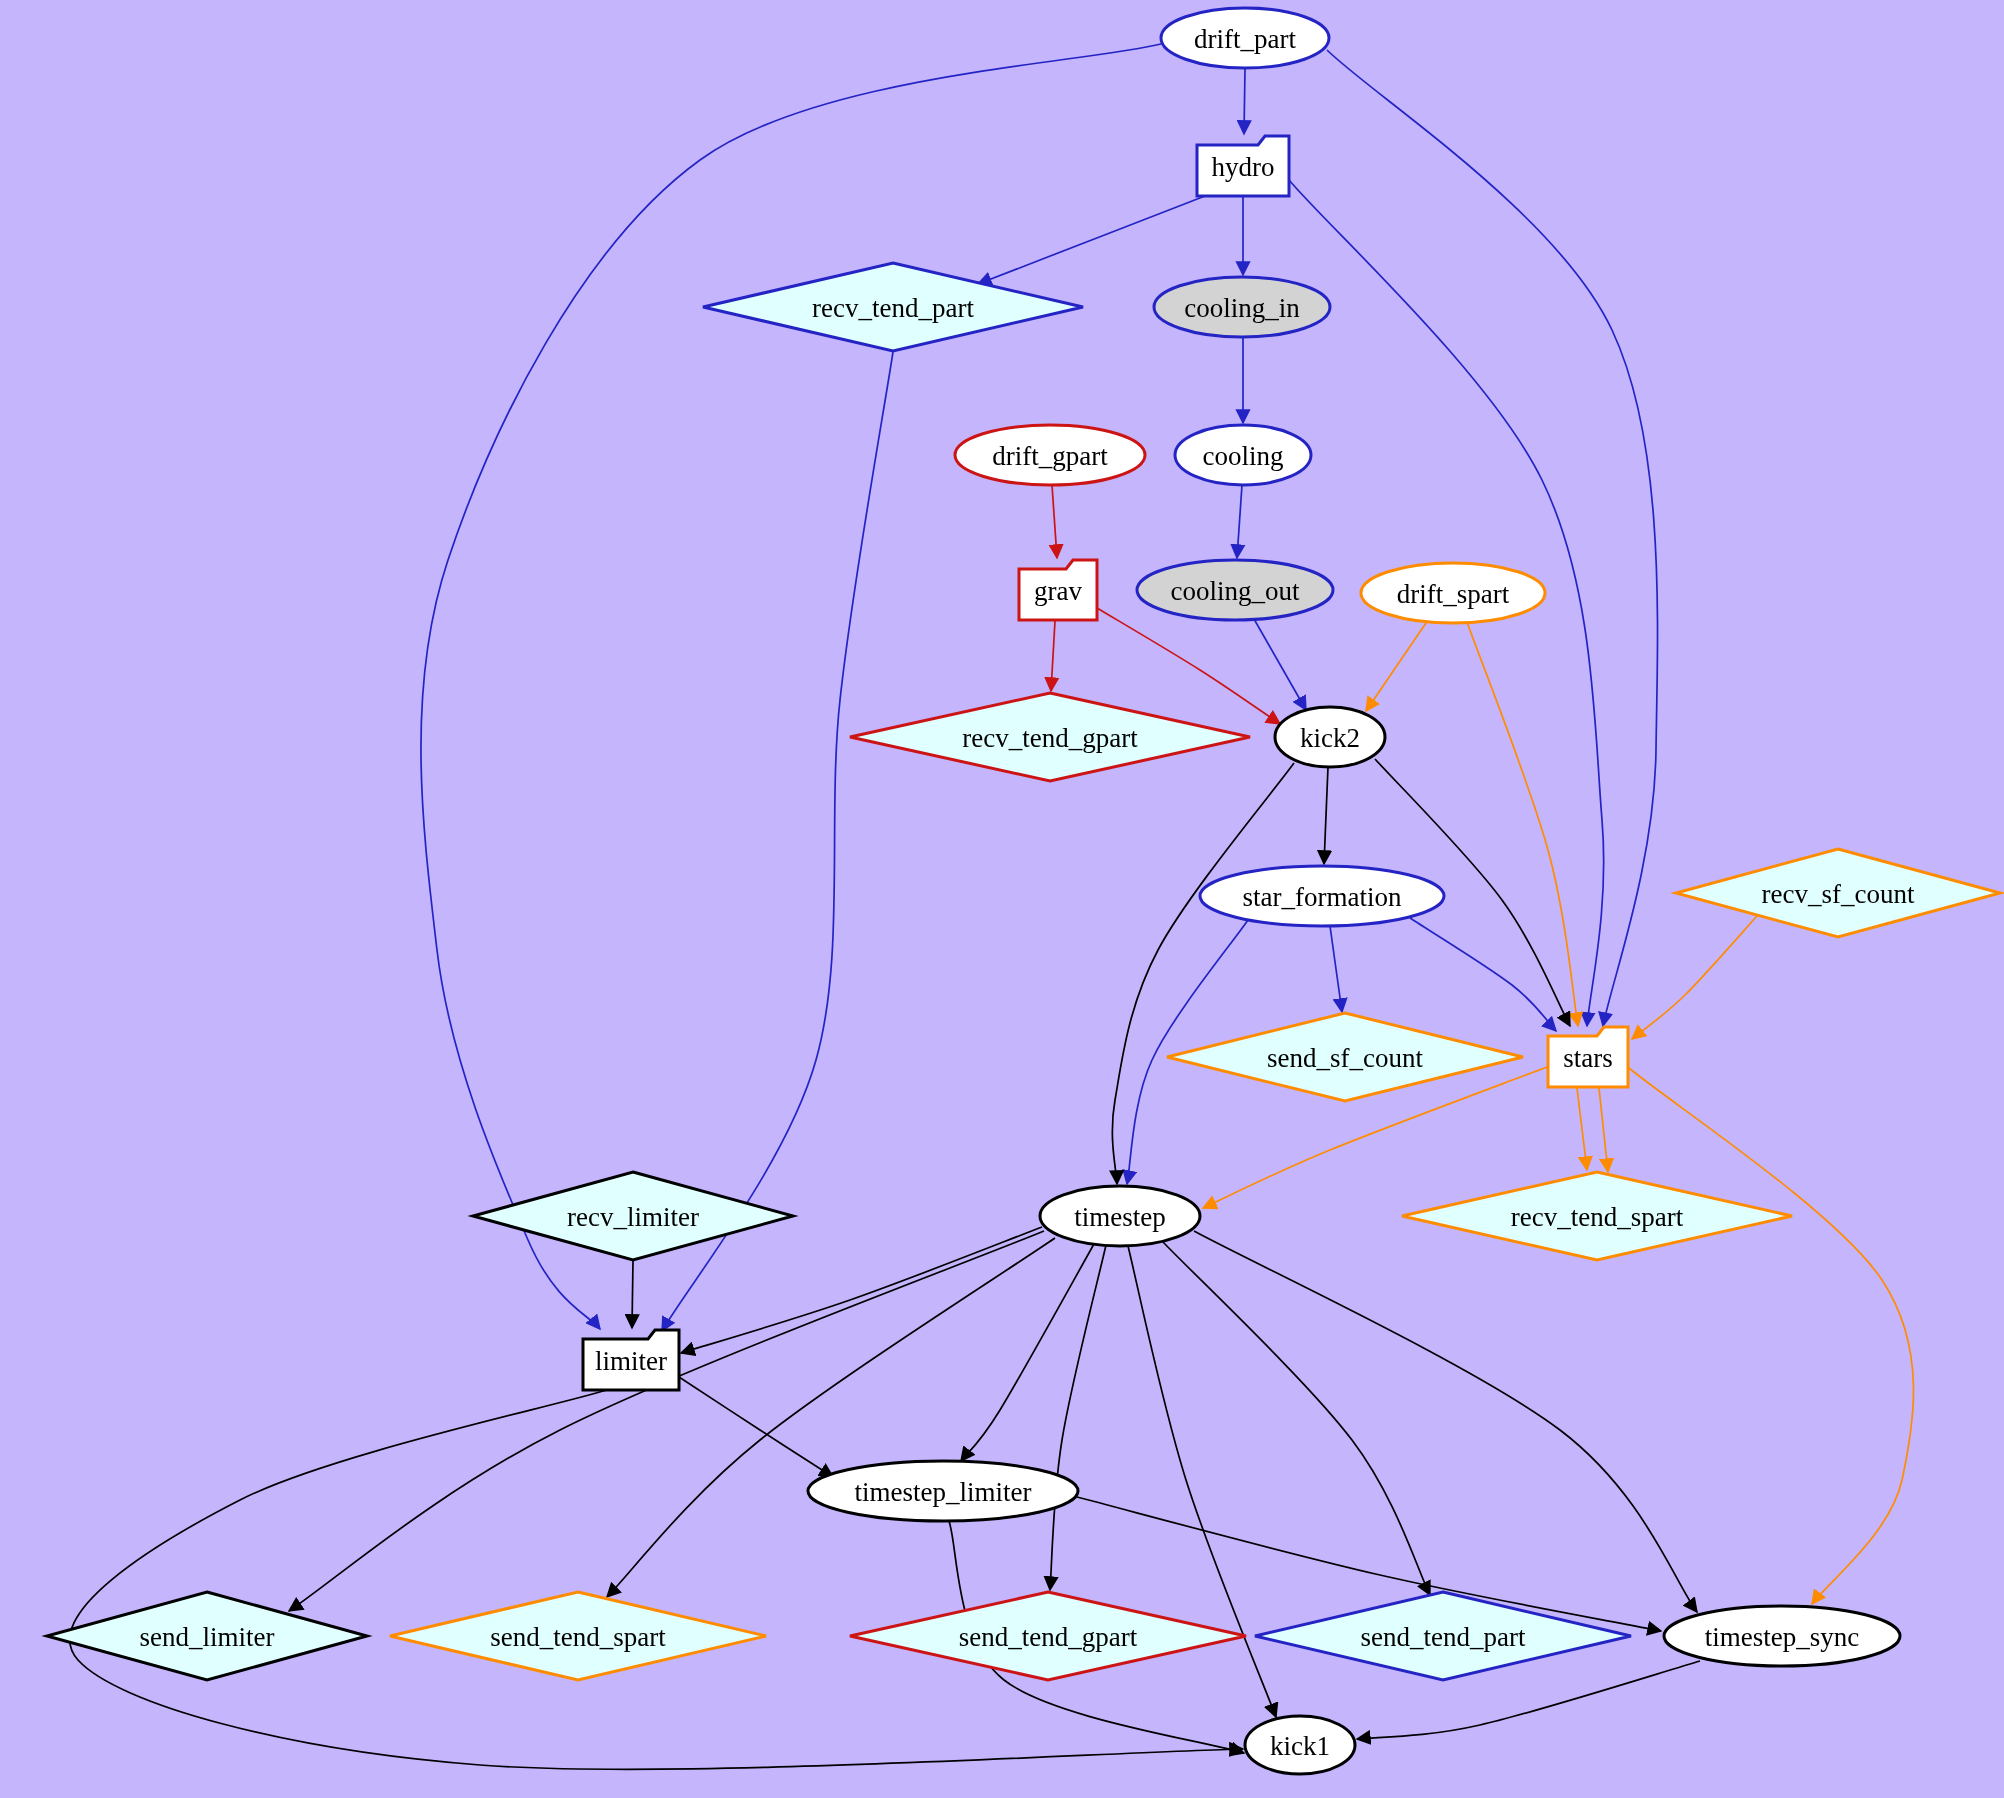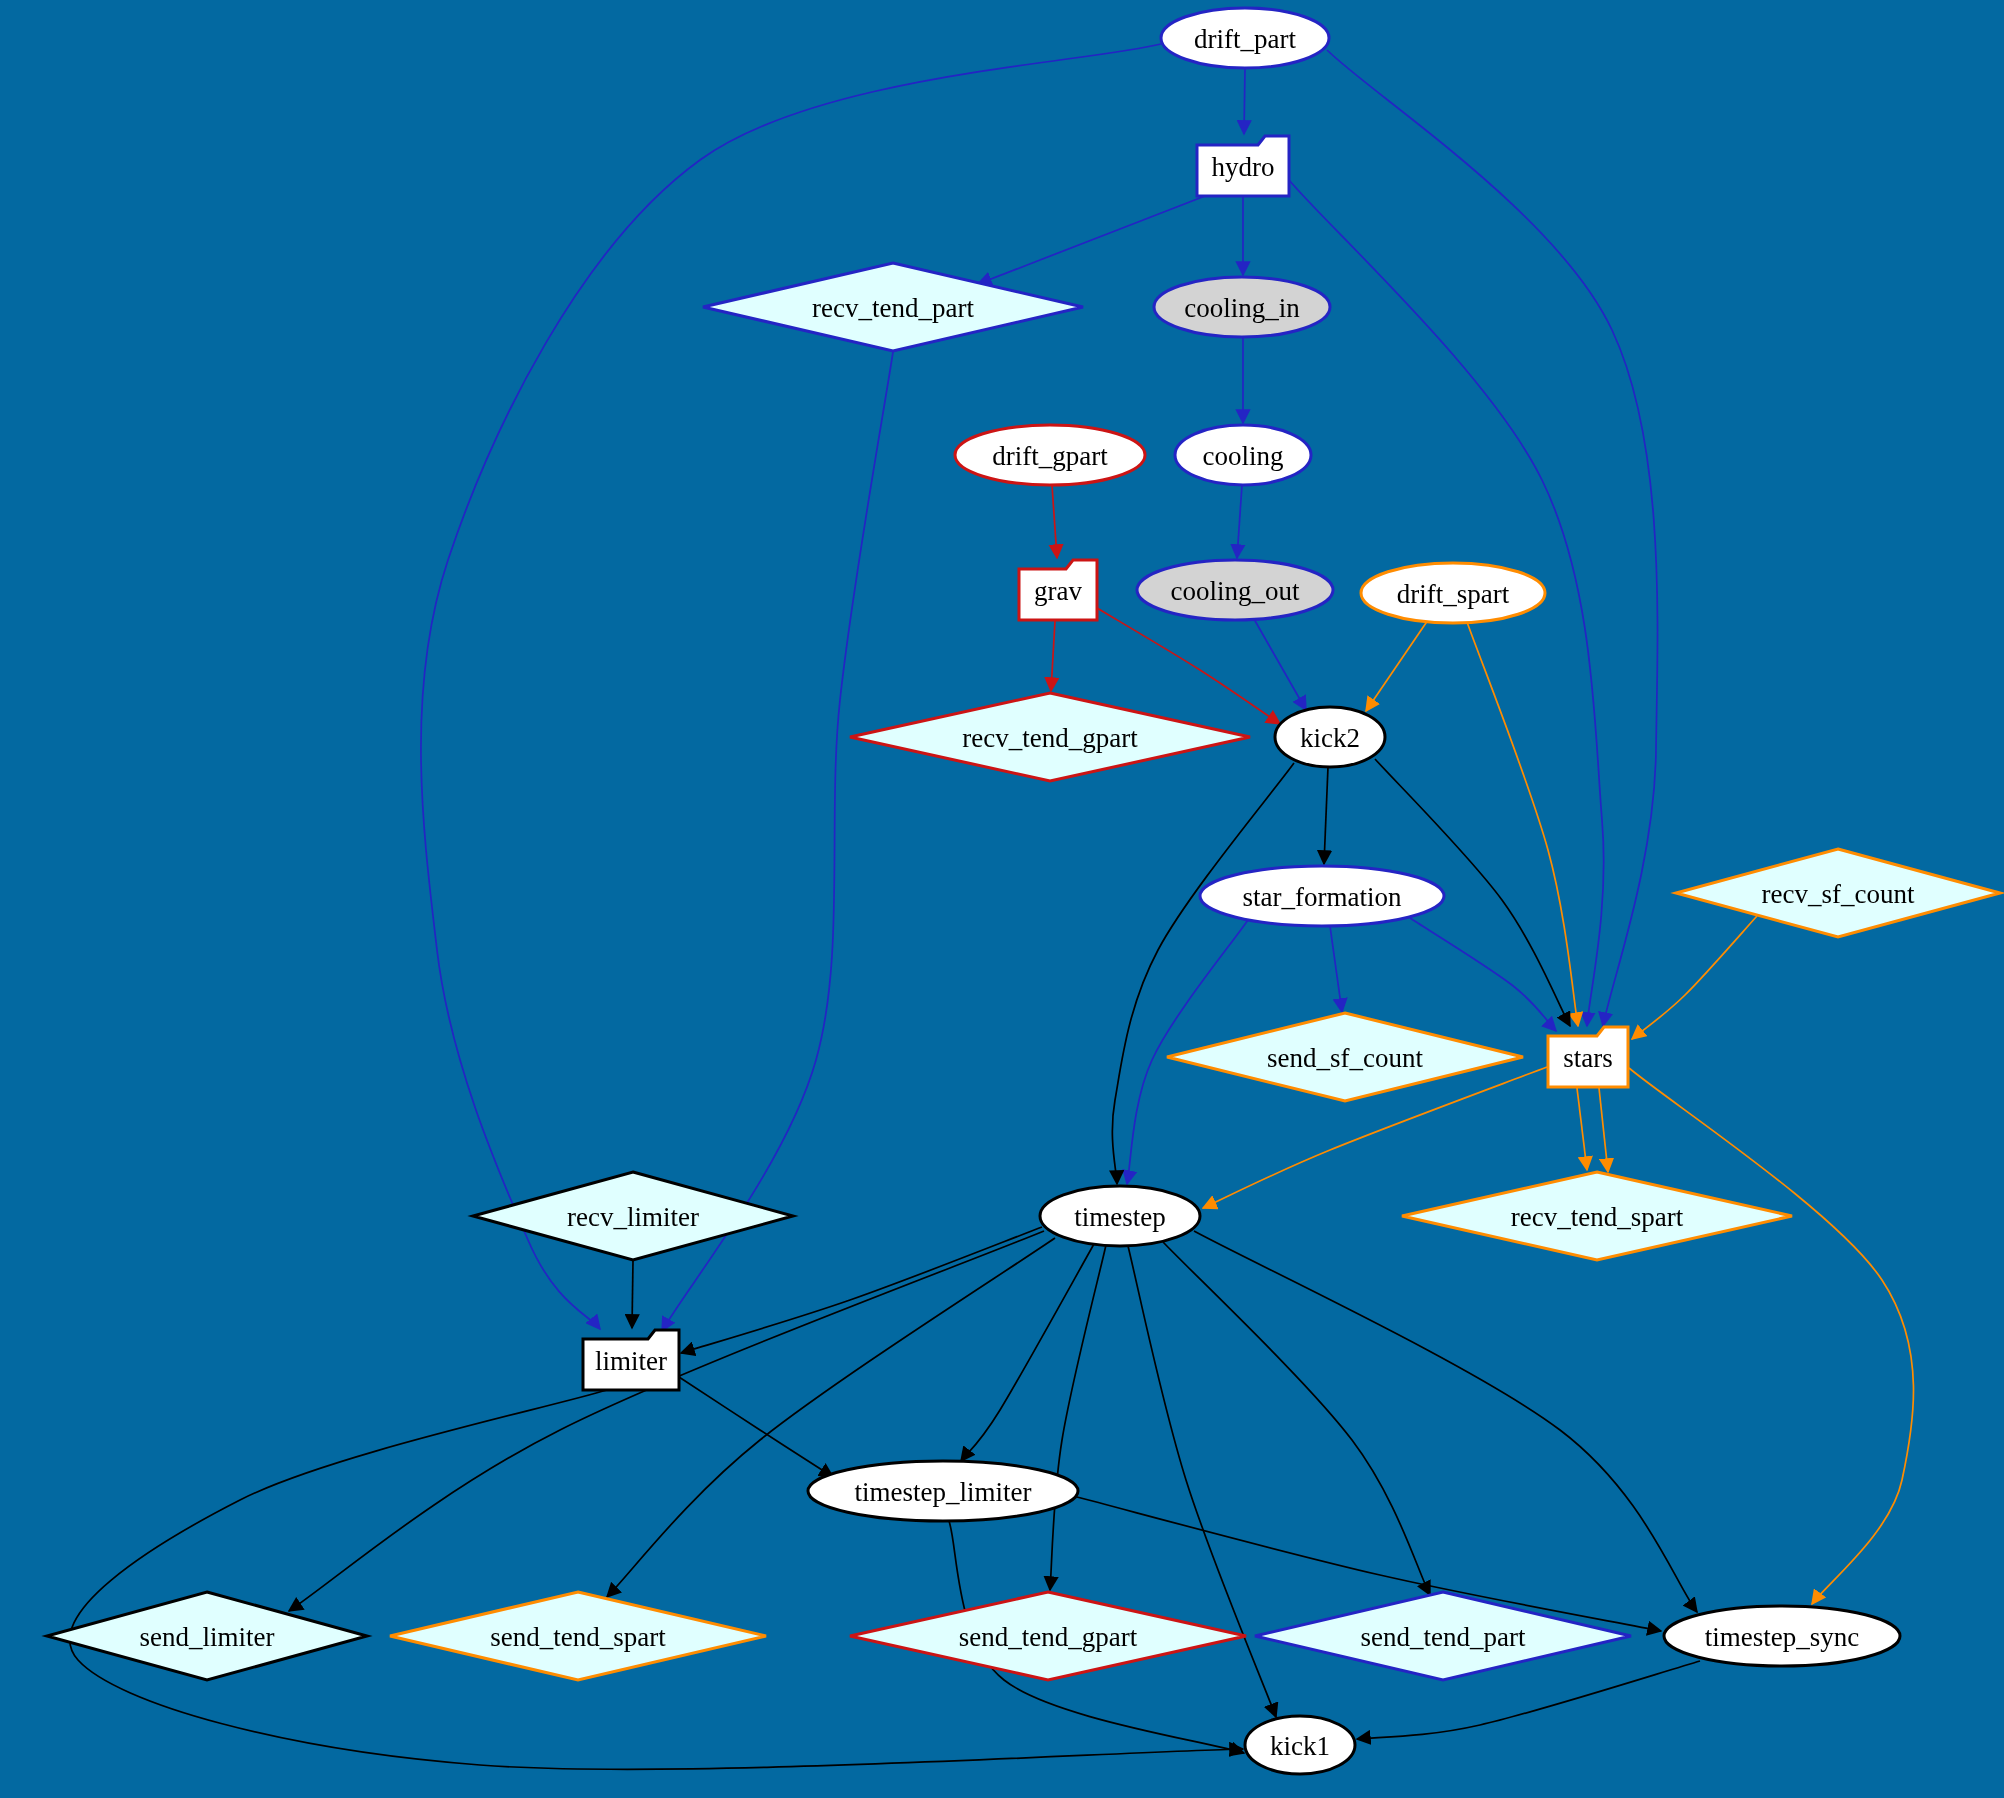--- a/index.html
+++ b/index.html
@@ -3,21 +3,21 @@
 <meta charset="utf-8">
 <style>
   html, body {
     margin: 0;
     padding: 0;
     background: #ffffff;
   }
   .canvas-wrap {
     width: 2004px;
     height: 1798px;
-    background: #0369a1;
+    background: #c4b5fd;
     position: relative;
   }
   svg { display: block; }
   .node-label {
     font-family: "Liberation Serif", "DejaVu Serif", serif;
     font-size: 27px;
     fill: #000000;
   }
   .edge-path { fill: none; stroke-width: 1.7px; }
   .node-shape { stroke-width: 3px; }

